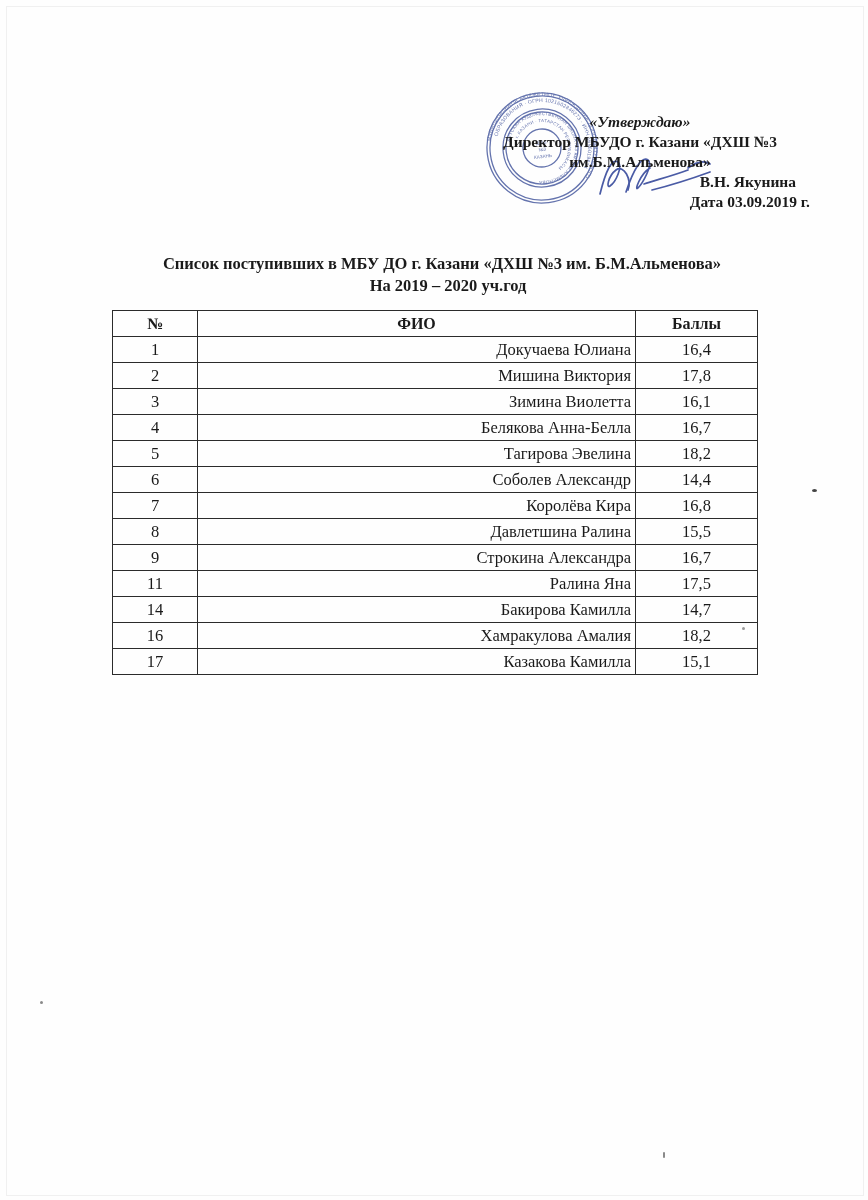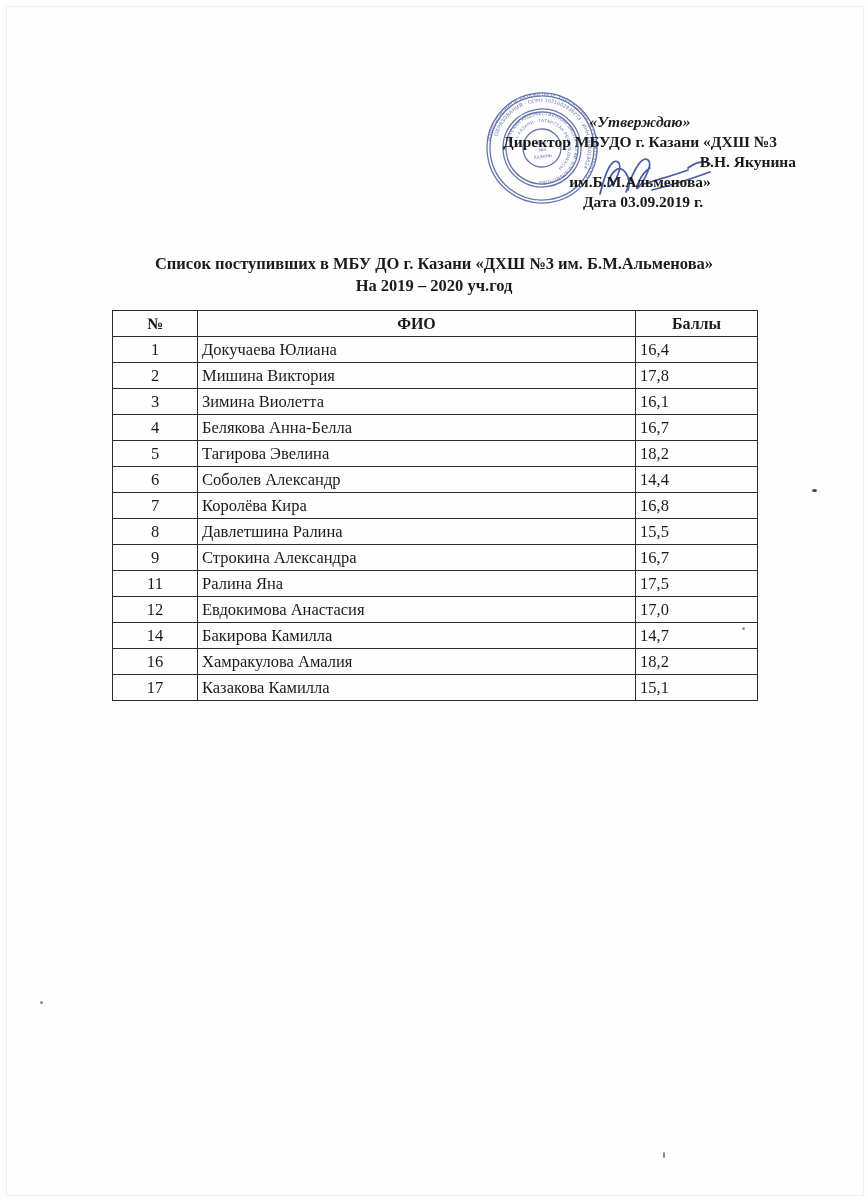--- a/index.html
+++ b/index.html
@@ -43,21 +43,21 @@
     line-height: 20px;
   }
   .approval .line {
     display: block;
     white-space: nowrap;
   }
   .approval .l1 { text-align: center; font-style: italic; }
   .approval .l2 { text-align: center; }
   .approval .l3 { text-align: center; }
   .approval .l4 { text-align: right; padding-right: 14px; }
-  .approval .l5 { text-align: center; padding-left: 6px; }
+  .approval .l5 { text-align: right; padding-left: 6px; }
 
   
   .stamp {
     position: absolute;
     left: 478px;
     top: 84px;
     width: 128px;
     height: 128px;
     transform: rotate(-7deg);
     opacity: .72;
@@ -71,31 +71,31 @@
     top: 150px;
     width: 130px;
     height: 56px;
     opacity: .85;
   }
   .signature svg { display: block; }
 
   
   .doc-title {
     position: absolute;
-    left: 80px;
+    left: 88px;
     top: 252px;
     width: 708px;
     text-align: center;
     font-weight: bold;
     font-size: 16.5px;
     line-height: 23px;
   }
   .doc-subtitle {
     position: absolute;
-    left: 80px;
+    left: 94px;
     top: 274px;
     width: 708px;
     text-align: center;
     font-weight: bold;
     font-size: 16.5px;
     line-height: 23px;
   }
 
   
   .table-wrap {
@@ -123,25 +123,25 @@
   }
   col.c-num { width: 85px; }
   col.c-name { width: 438px; }
   col.c-score { width: 122px; }
 
   td.num {
     text-align: center;
     font-size: 16.5px;
   }
   td.name {
-    text-align: left;
+    text-align: right;
     padding-left: 10px;
   }
   td.score {
-    text-align: left;
+    text-align: center;
     padding-left: 20px;
   }
 
   
   .speck {
     position: absolute;
     background: #8a8a8a;
     border-radius: 50%;
   }
   .speck.s1 { left: 812px; top: 489px; width: 5px; height: 3px; background:#444; }
@@ -192,22 +192,22 @@
         <path d="M52,34 C64,30 80,26 96,20"></path>
         <path d="M60,40 C76,36 96,30 118,22"></path>
         <path d="M96,18 C104,12 112,10 118,14"></path>
       </g>
     </svg>
   </div>
 
   <div class="approval">
     <span class="line l1">«Утверждаю»</span>
     <span class="line l2">Директор МБУДО г. Казани «ДХШ №3</span>
+    <span class="line l3">им.Б.М.Альменова»</span>
     <span class="line l4">В.Н. Якунина</span>
-    <span class="line l3">им.Б.М.Альменова»</span>
     <span class="line l5">Дата 03.09.2019 г.</span>
   </div>
 
   <div class="doc-title">Список поступивших в МБУ ДО г. Казани «ДХШ №3 им. Б.М.Альменова»</div>
   <div class="doc-subtitle">На 2019 – 2020 уч.год</div>
 
   <div class="table-wrap">
     <table class="list">
       <colgroup>
         <col class="c-num">
@@ -266,25 +266,20 @@
           <td class="num">9</td>
           <td class="name">Строкина Александра</td>
           <td class="score">16,7</td>
         </tr>
         <tr>
           <td class="num">11</td>
           <td class="name">Ралина Яна</td>
           <td class="score">17,5</td>
         </tr>
         <tr>
-          <td class="num">12</td>
-          <td class="name">Евдокимова Анастасия</td>
-          <td class="score">17,0</td>
-        </tr>
-        <tr>
           <td class="num">14</td>
           <td class="name">Бакирова Камилла</td>
           <td class="score">14,7</td>
         </tr>
         <tr>
           <td class="num">16</td>
           <td class="name">Хамракулова Амалия</td>
           <td class="score">18,2</td>
         </tr>
         <tr>

